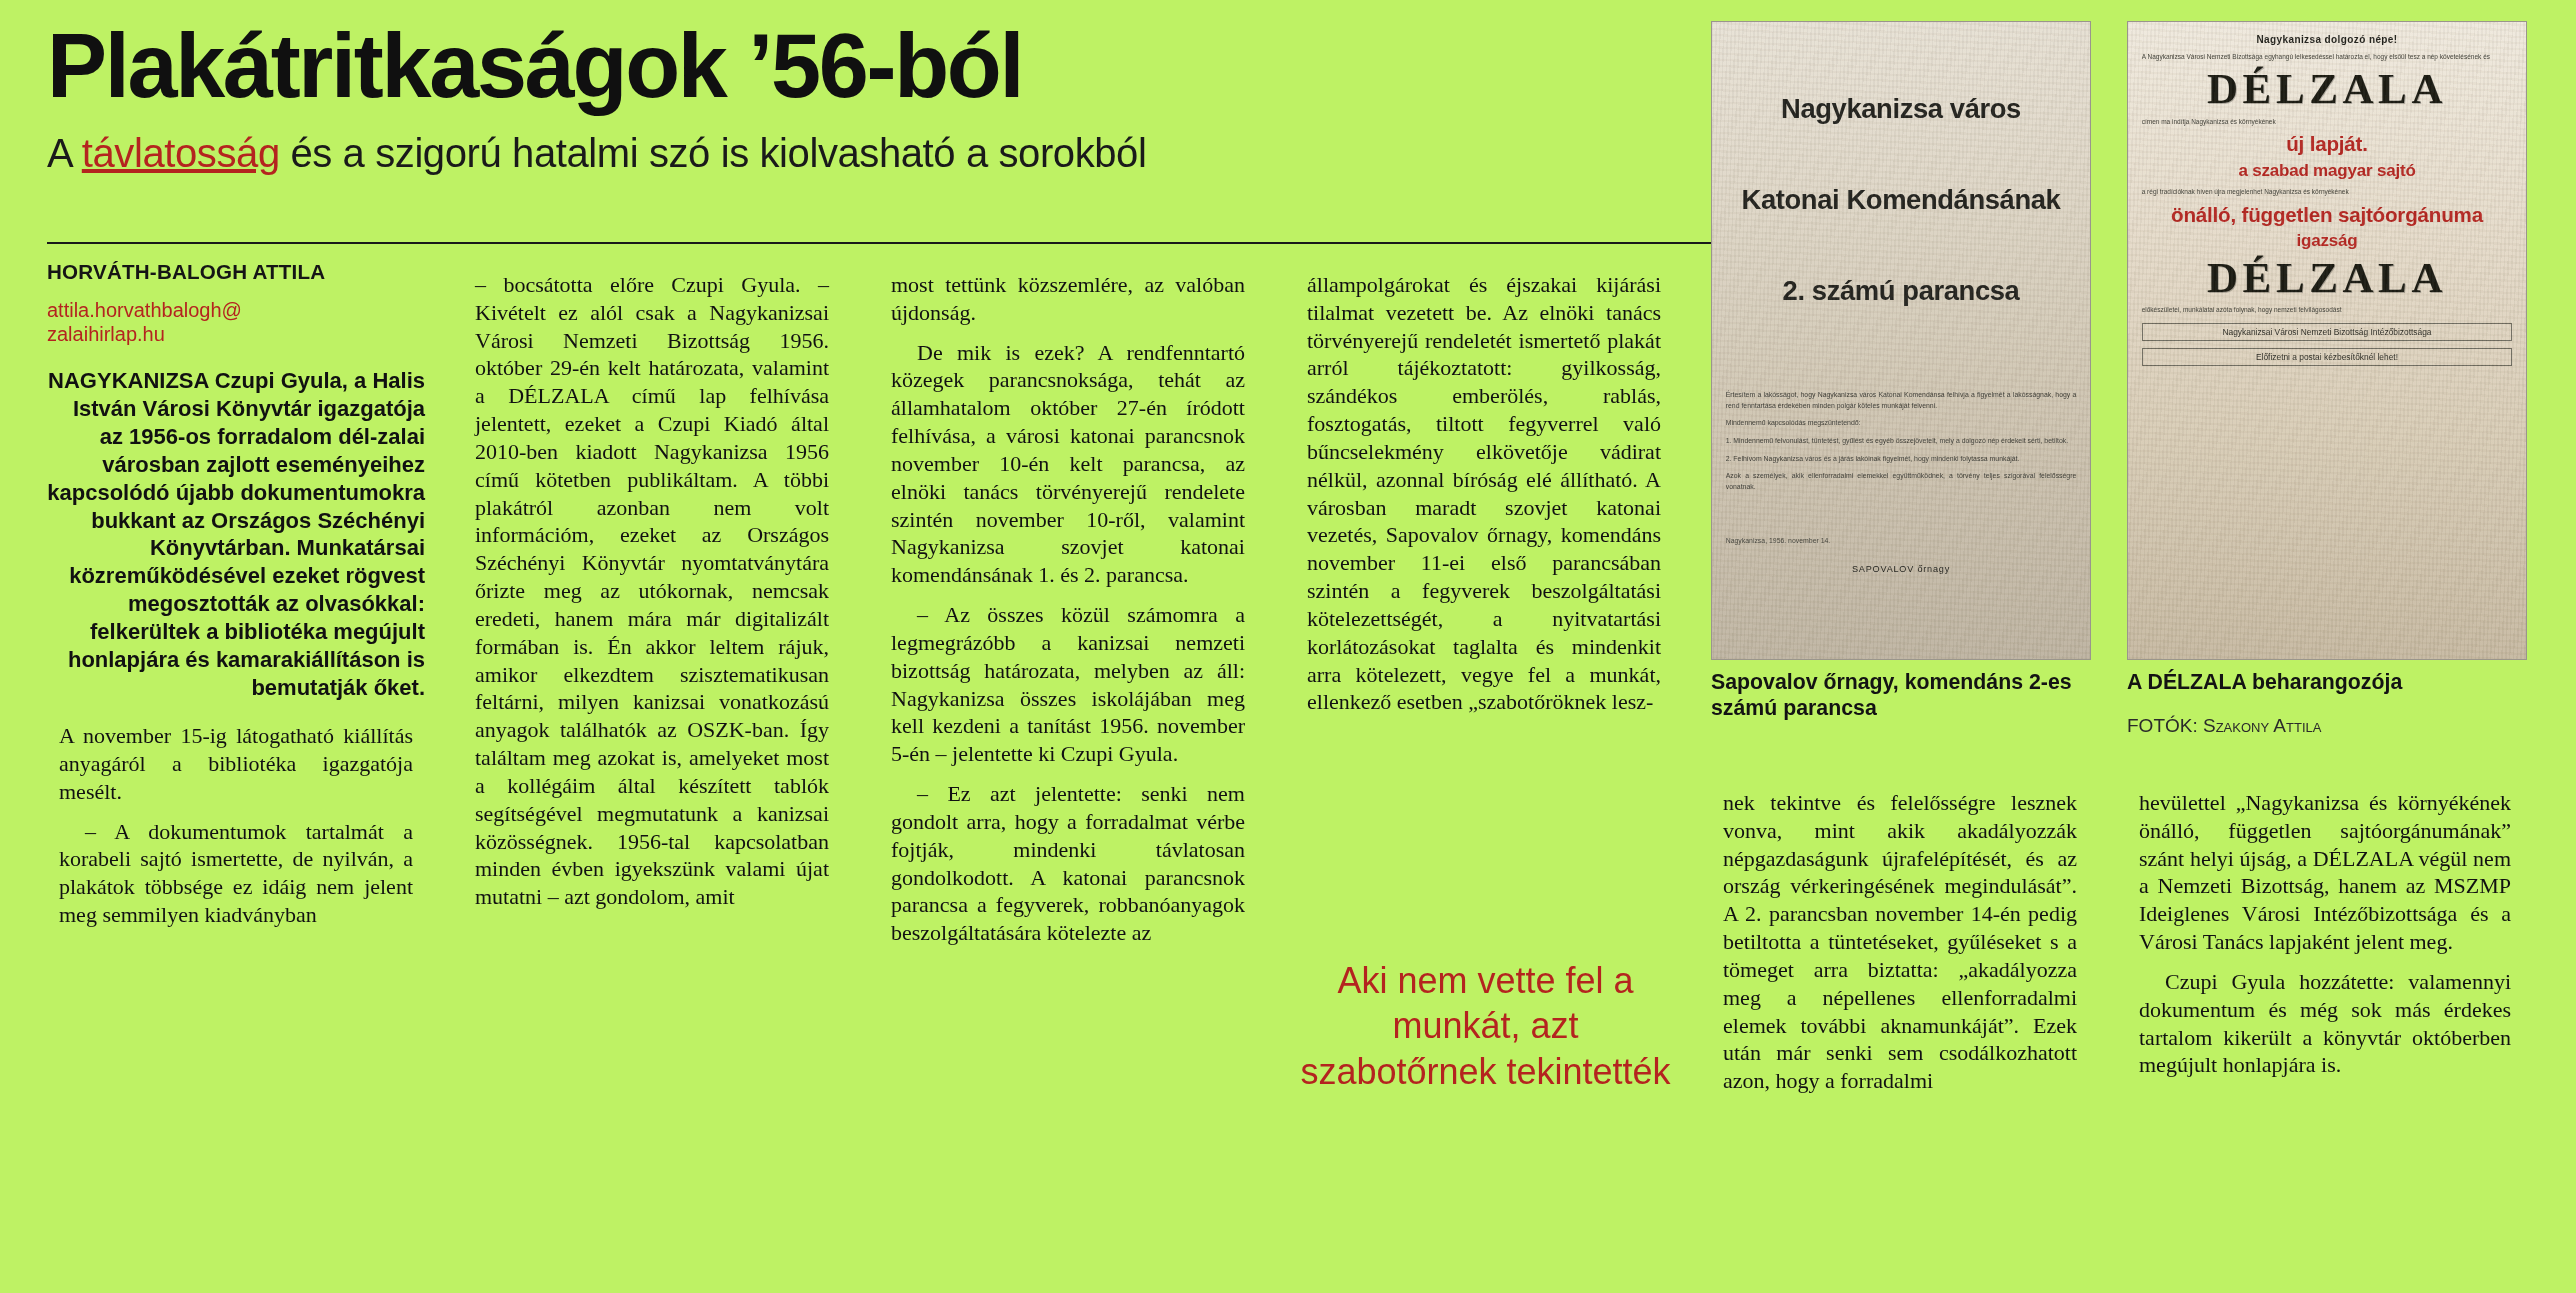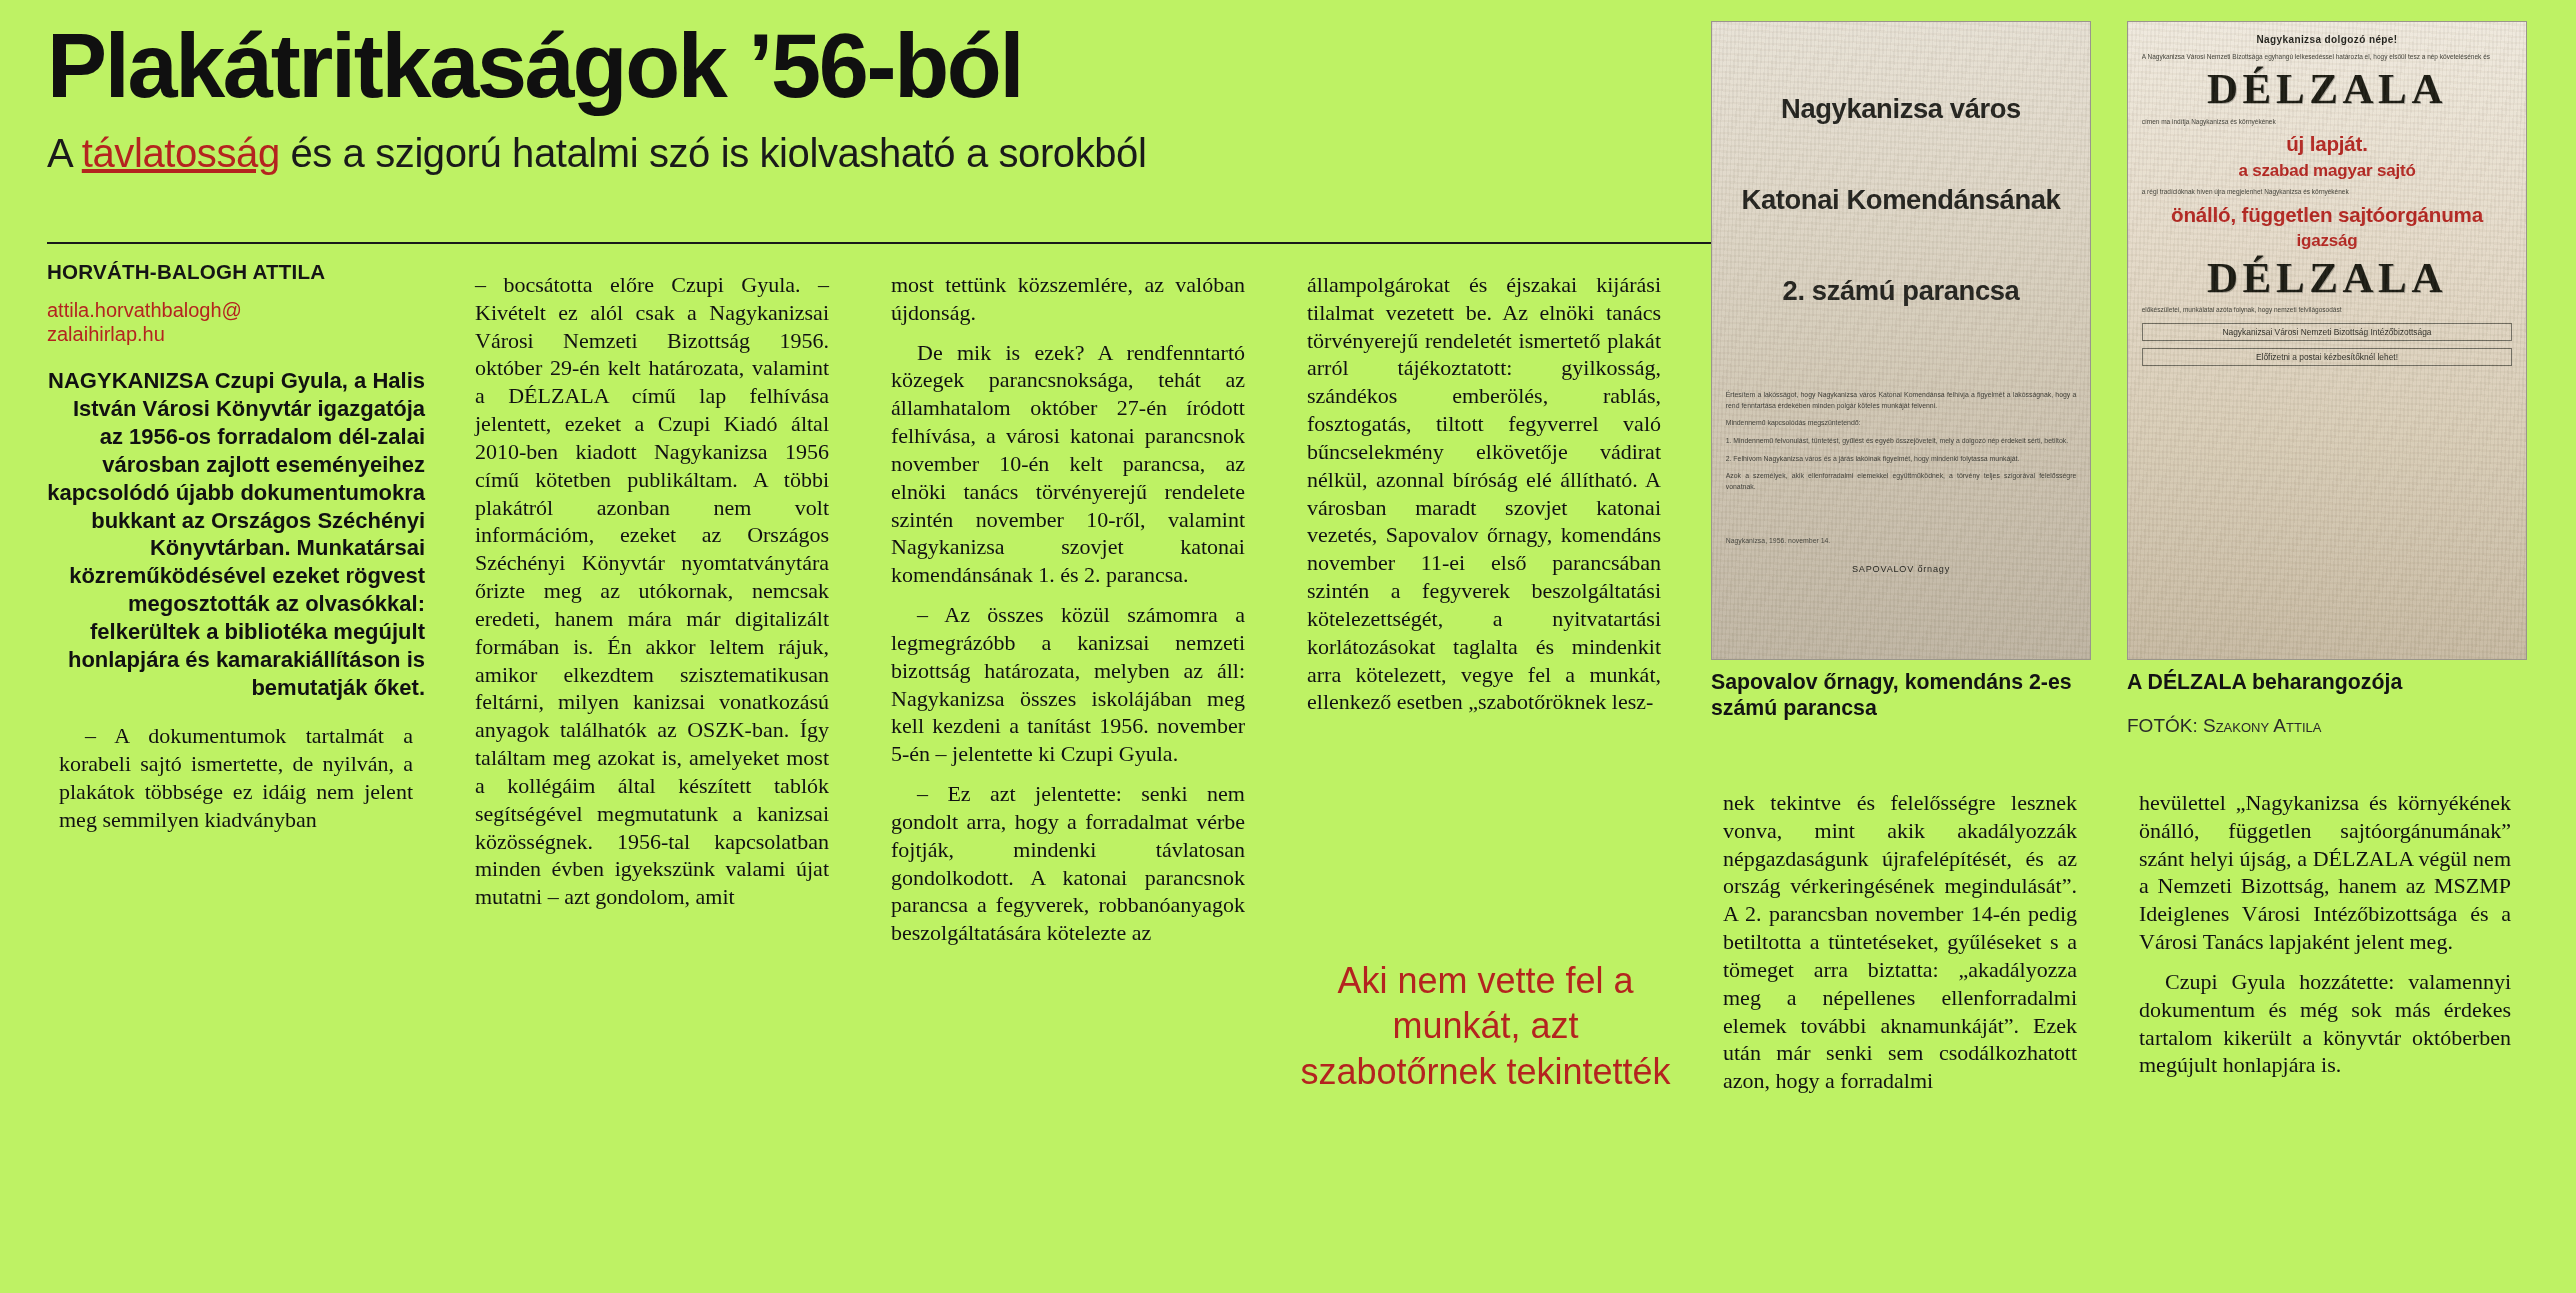--- a/index.html
+++ b/index.html
@@ -274,20 +274,21 @@
   </div>
   <div class="rule"></div>
 
   <div class="col" id="col1">
     <div class="byline">HORVÁTH-BALOGH ATTILA</div>
     <div class="byline-mail">
       <div>attila.horvathbalogh@</div>
       <div>zalaihirlap.hu</div>
     </div>
     <div class="lead">NAGYKANIZSA Czupi Gyula, a Halis István Városi Könyvtár igazgatója az 1956-os forradalom dél-zalai városban zajlott eseményeihez kapcsolódó újabb dokumentumokra bukkant az Országos Széchényi Könyvtárban. Munkatársai közreműködésével ezeket rögvest megosztották az olvasókkal: felkerültek a bibliotéka megújult honlapjára és kamarakiállításon is bemutatják őket.</div>
+    <p class="noind">A november 15-ig látogatható kiállítás anyagáról a bibliotéka igazgatója mesélt.</p>
     <p>– A dokumentumok tartalmát a korabeli sajtó ismertette, de nyilván, a plakátok többsége ez idáig nem jelent meg semmilyen kiadványban</p>
   </div>
 
   <div class="col" id="col2">
     <p class="noind">– bocsátotta előre Czupi Gyula. – Kivételt ez alól csak a Nagykanizsai Városi Nemzeti Bizottság 1956. október 29-én kelt határozata, valamint a DÉLZALA című lap felhívása jelentett, ezeket a Czupi Kiadó által 2010-ben kiadott Nagykanizsa 1956 című kötetben publikáltam. A többi plakátról azonban nem volt információm, ezeket az Országos Széchényi Könyvtár nyomtatványtára őrizte meg az utókornak, nemcsak eredeti, hanem mára már digitalizált formában is. Én akkor leltem rájuk, amikor elkezdtem szisztematikusan feltárni, milyen kanizsai vonatkozású anyagok találhatók az OSZK-ban. Így találtam meg azokat is, amelyeket most a kollégáim által készített tablók segítségével megmutatunk a kanizsai közösségnek. 1956-tal kapcsolatban minden évben igyekszünk valami újat mutatni – azt gondolom, amit</p>
   </div>
 
   <div class="col" id="col3">
     <p class="noind">most tettünk közszemlére, az valóban újdonság.</p>
     <p>De mik is ezek? A rendfenntartó közegek parancsnoksága, tehát az államhatalom október 27-én íródott felhívása, a városi katonai parancsnok november 10-én kelt parancsa, az elnöki tanács törvényerejű rendelete szintén november 10-ről, valamint Nagykanizsa szovjet katonai komendánsának 1. és 2. parancsa.</p>

